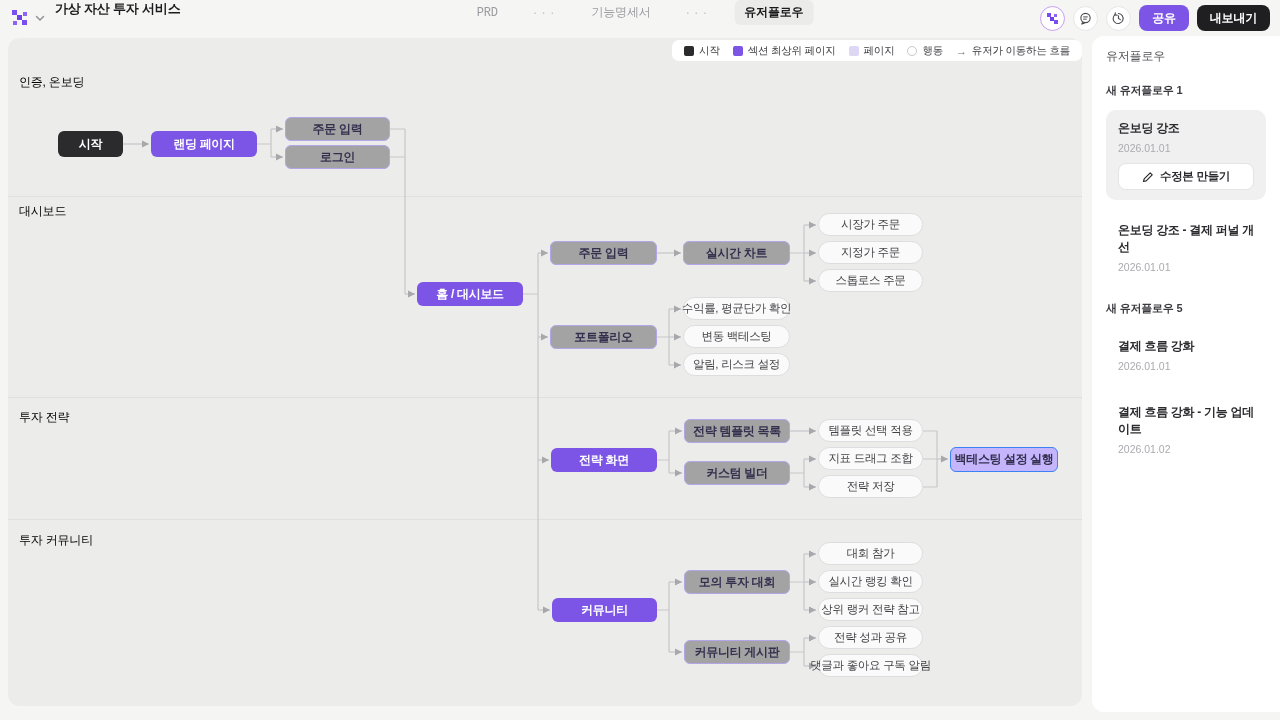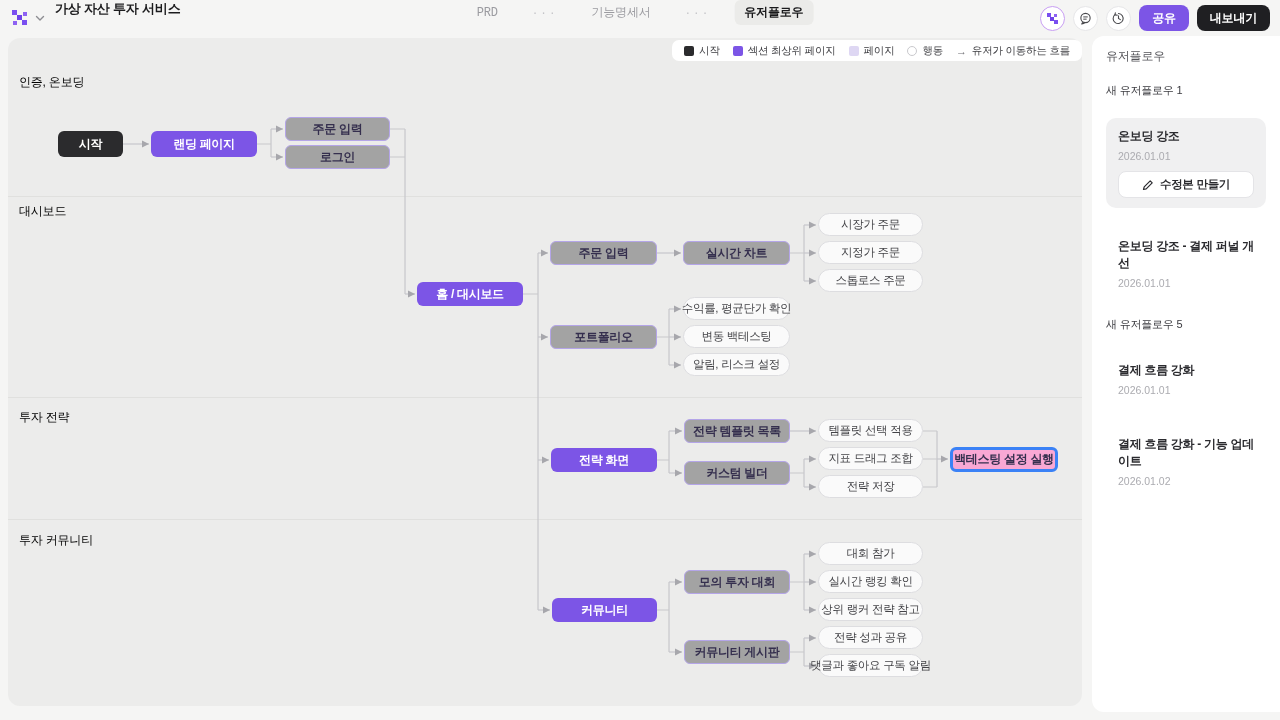--- a/index.html
+++ b/index.html
@@ -36,29 +36,29 @@
 
   .section-label { position:absolute; left:11px; font-size:12px; color:#000000; letter-spacing:-0.2px; }
   .divider { position:absolute; left:0; width:100%; border-top:1px solid #e0e0de; }
 
   svg.wires { position:absolute; left:0; top:0; pointer-events:none; }
 
   .node { position:absolute; display:flex; align-items:center; justify-content:center; font-size:12px; letter-spacing:-0.3px; border-radius:6px; cursor:pointer; white-space:nowrap; }
   .node.start { background:#2b2b2d; color:#fff; font-weight:700; }
   .node.primary { background:#7c55e6; color:#fff; font-weight:700; }
   .node.light { background:#a3a3a3; border:1px solid #b4a5e8; color:#352f4e; font-weight:700; }
-  .node.light2 { background:#f9a8d4; border:3px solid #3b82f6; color:#352f4e; font-weight:700; }
+  .node.light2 { background:#c4b5fd; border:1px solid #3b82f6; color:#352f4e; font-weight:700;font-family:Liberation Serif, serif; }
   .node.action { background:#fafafa; border:1px solid #dddde0; border-radius:12px; color:#434347; font-size:11.5px; font-weight:400; }
 
   
   .sidebar { position:absolute; right:0; top:36px; bottom:8px; width:188px; background:#fff; border-radius:12px 0 0 12px; padding:12px 14px; }
   .sb-title { font-size:12px; color:#55555a; letter-spacing:-0.2px; }
   .new-flow-btn { margin-top:14px; width:100%; height:30px; background:#fff; border:1px solid #e5e5e8; border-radius:8px; display:flex; align-items:center; justify-content:center; gap:6px; font-size:12px; font-weight:700; color:#28282c; cursor:pointer; letter-spacing:-0.3px; font-family:inherit; }
-  .sb-group-label { margin-top:18px; font-size:11px; font-weight:400; color:#3a3a3f; letter-spacing:-0.2px; }
-  .sb-card { margin-top:20px; border-radius:10px; padding:10px 12px; cursor:pointer; }
+  .sb-group-label { margin-top:18px; font-size:11px; font-weight:700; color:#3a3a3f; letter-spacing:-0.2px; }
+  .sb-card { margin-top:12px; border-radius:10px; padding:10px 12px; cursor:pointer; }
   .sb-card.selected { background:#f0f0f1; }
   .sb-card-title { font-size:12px; font-weight:700; color:#2b2b2f; letter-spacing:-0.3px; }
   .sb-card-date { margin-top:5px; font-size:10.5px; color:#ababb0; }
   .sb-action-btn { margin-top:9px; width:100%; height:27px; background:#fff; border:1px solid #e4e4e7; border-radius:8px; display:flex; align-items:center; justify-content:center; gap:6px; font-size:11.5px; font-weight:700; color:#2b2b2f; cursor:pointer; letter-spacing:-0.3px; font-family:inherit; }
 </style>
 </head>
 <body>
 
 <div class="topbar">
   <div class="brand">

